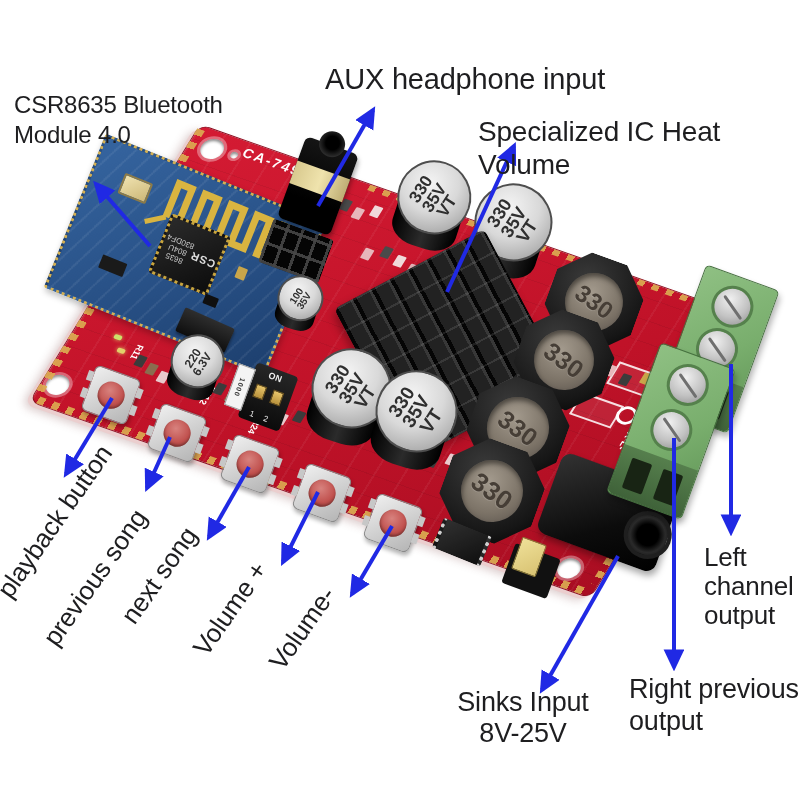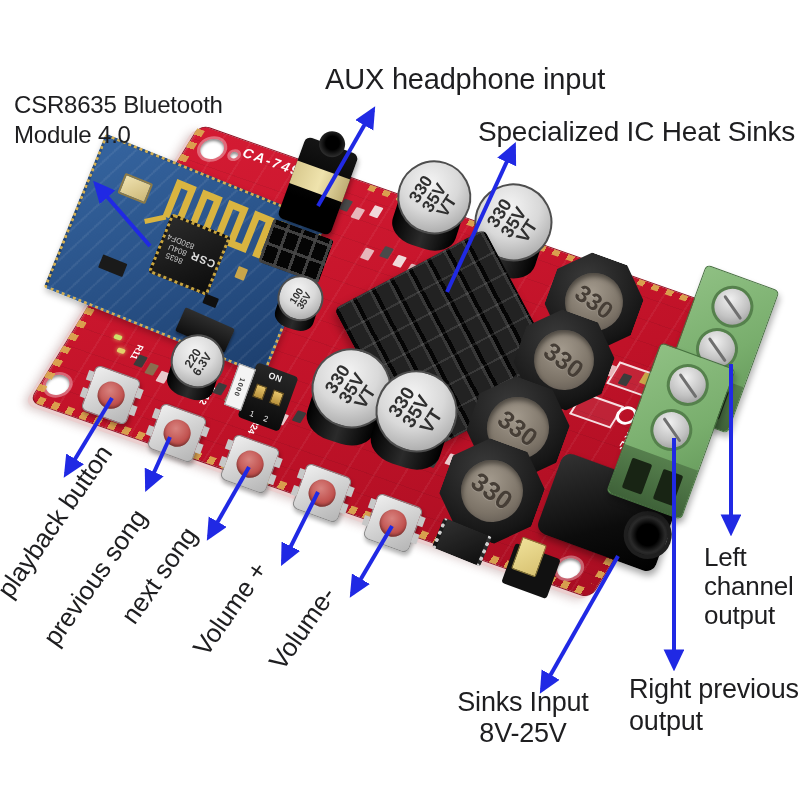--- a/index.html
+++ b/index.html
@@ -321,21 +321,21 @@
         <line x1="392" y1="526" x2="352" y2="594" stroke="#2029e4" stroke-width="4" marker-end="url(#ah)"></line>
         <line x1="618" y1="556" x2="542" y2="690" stroke="#2029e4" stroke-width="4" marker-end="url(#ah)"></line>
         <line x1="674" y1="438" x2="674" y2="667" stroke="#2029e4" stroke-width="4" marker-end="url(#ah)"></line>
         <line x1="731" y1="364" x2="731" y2="532" stroke="#2029e4" stroke-width="4" marker-end="url(#ah)"></line>
       </g>
   </svg>
   <div id="labels">
       <div class="lbl" style="font-size: 24px; line-height: 1.25; left: 14px; top: 90px; color: rgb(30, 30, 32);">CSR8635 Bluetooth
 Module 4.0</div>
       <div class="lbl" style="font-size: 29px; left: 281px; top: 62px; color: rgb(30, 30, 32); margin-left: 44px;">AUX headphone input</div>
-      <div class="lbl" style="font-size: 28px; left: 478px; top: 115px; color: rgb(30, 30, 32);">Specialized IC Heat Sinks</div>
+      <div class="lbl" style="font-size: 28px; left: 478px; top: 115px; color: rgb(30, 30, 32);">Specialized IC Heat Volume</div>
       <div class="lbl" style="font-size: 26px; left: 16px; top: 572.8px; transform-origin: 0px 100%; transform: rotate(-55deg); white-space: nowrap; color: rgb(30, 30, 32);">playback button</div>
       <div class="lbl" style="font-size: 26px; left: 62px; top: 620.8px; transform-origin: 0px 100%; transform: rotate(-55deg); white-space: nowrap; color: rgb(30, 30, 32);">previous song</div>
       <div class="lbl" style="font-size: 26px; left: 140px; top: 598.8px; transform-origin: 0px 100%; transform: rotate(-55deg); white-space: nowrap; color: rgb(30, 30, 32);">next song</div>
       <div class="lbl" style="font-size: 26px; left: 212px; top: 630.8px; transform-origin: 0px 100%; transform: rotate(-55deg); white-space: nowrap; color: rgb(30, 30, 32);">Volume +</div>
       <div class="lbl" style="font-size: 26px; left: 288px; top: 644.8px; transform-origin: 0px 100%; transform: rotate(-55deg); white-space: nowrap; color: rgb(30, 30, 32);">Volume-</div>
       <div class="lbl" style="font-size: 27px; line-height: 1.15; left: 438px; top: 687px; width: 170px; text-align: center; color: rgb(30, 30, 32);">Sinks Input
 8V-25V</div>
       <div class="lbl" style="font-size: 27px; line-height: 1.2; left: 629px; top: 673px; color: rgb(30, 30, 32);">Right previous
 output</div>
       <div class="lbl" style="font-size: 26px; line-height: 1.12; left: 704px; top: 543px; color: rgb(30, 30, 32);">Left

